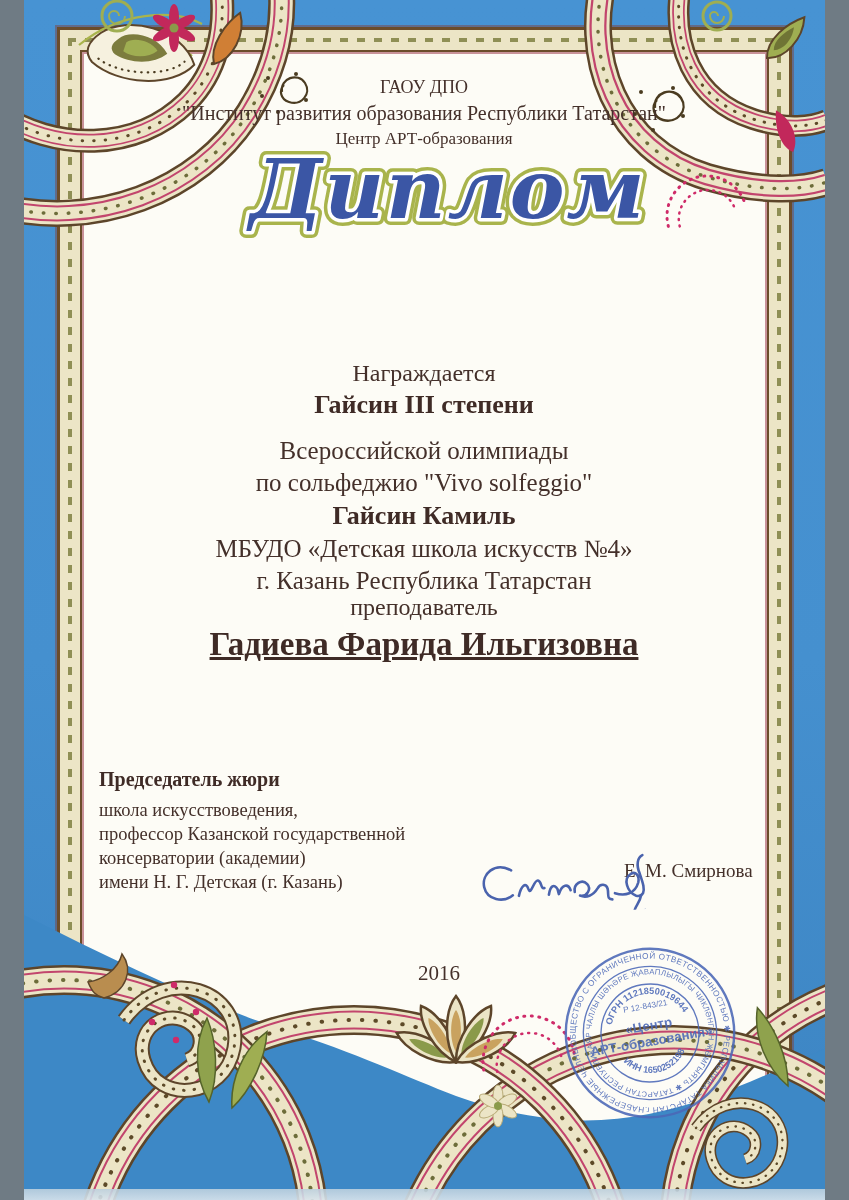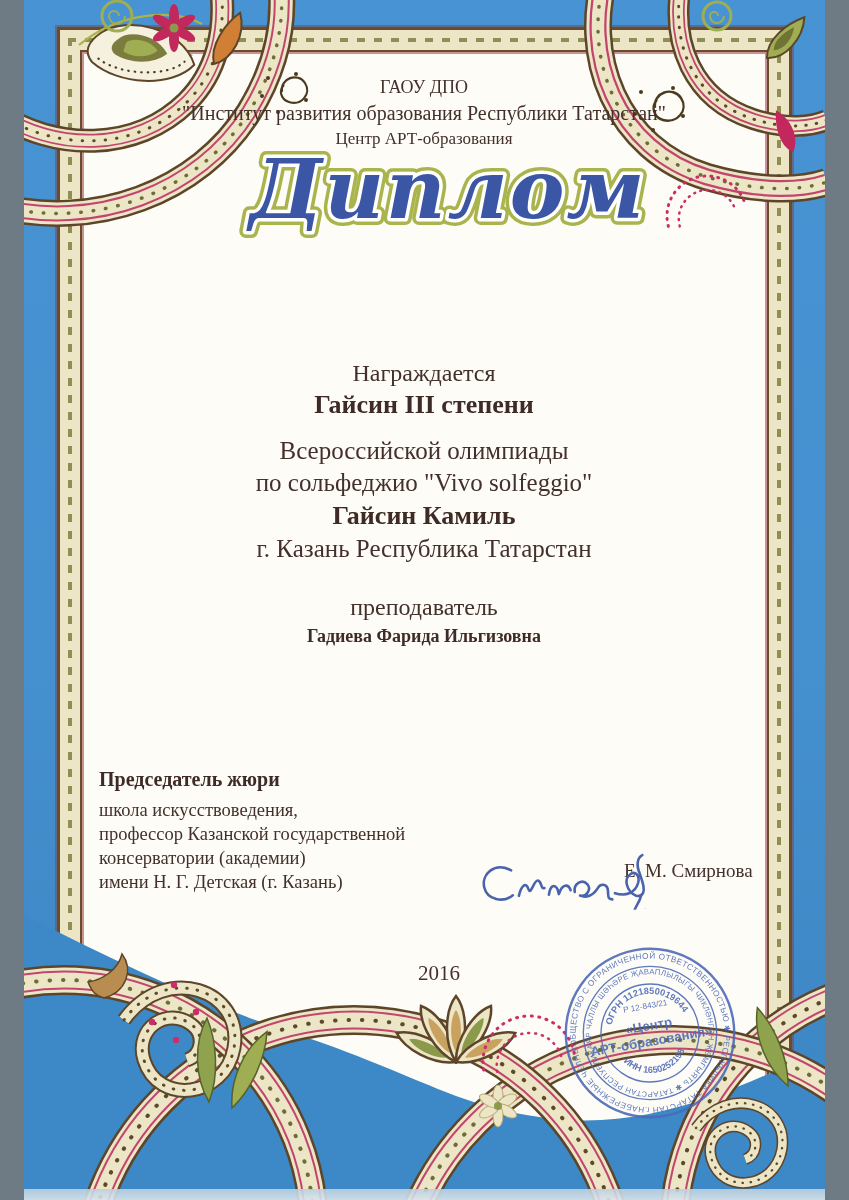--- a/index.html
+++ b/index.html
@@ -48,21 +48,21 @@
   .line-intro{font-size:24px;}
   .line-degree{font-size:26px;font-weight:bold;margin-top:3px;color:#3f2b26;}
   .line-event1{font-size:25px;margin-top:17px;}
   .line-event2{font-size:25px;margin-top:4px;}
   .line-recipient{font-size:26px;font-weight:bold;margin-top:4px;color:#3f2b26;}
   .line-school{font-size:25px;margin-top:4px;}
   .line-location{font-size:25px;margin-top:4px;}
 
   .teacher-block{top:594px;}
   .line-teacher-label{font-size:24px;}
-  .line-teacher-name{font-size:18px;font-weight:bold;margin-top:5px;color:#3f2b26;}
+  .line-teacher-name{font-size:33px;font-weight:bold;margin-top:5px;color:#3f2b26;text-decoration:underline;}
 
   .signatory-block{position:absolute;left:75px;top:768px;width:360px;text-align:left;z-index:5;}
   .signatory-role{font-size:20px;font-weight:bold;margin-bottom:7px;color:#3f2b26;}
   .signatory-line{font-size:18.5px;line-height:24px;}
 
   #signature-svg{position:absolute;left:452px;top:848px;width:195px;height:66px;z-index:6;transform:rotate(-4deg);}
   .signatory-name{position:absolute;left:600px;top:860px;font-size:19px;z-index:5;}
 
   .year-block{position:absolute;left:330px;width:170px;top:961px;text-align:center;font-size:21px;z-index:5;}
 
@@ -282,20 +282,21 @@
     <text x="260" y="84" text-anchor="middle" fill="none" stroke="#ffffff" stroke-width="7" stroke-linejoin="round">Диплом</text>
     <text x="260" y="84" text-anchor="middle" fill="#3b56a5">Диплом</text>
   </svg>
 
   <div class="centered award-block">
     <div class="line-intro">Награждается</div>
     <div class="line-degree">Гайсин III степени</div>
     <div class="line-event1">Всероссийской олимпиады</div>
     <div class="line-event2">по сольфеджио "Vivo solfeggio"</div>
     <div class="line-recipient">Гайсин Камиль</div>
+    <div class="line-school">МБУДО «Детская школа искусств №4»</div>
     <div class="line-location">г. Казань Республика Татарстан</div>
   </div>
 
   <div class="centered teacher-block">
     <div class="line-teacher-label">преподаватель</div>
     <div class="line-teacher-name">Гадиева Фарида Ильгизовна</div>
   </div>
 
   <div class="signatory-block">
     <div class="signatory-role">Председатель жюри</div>

